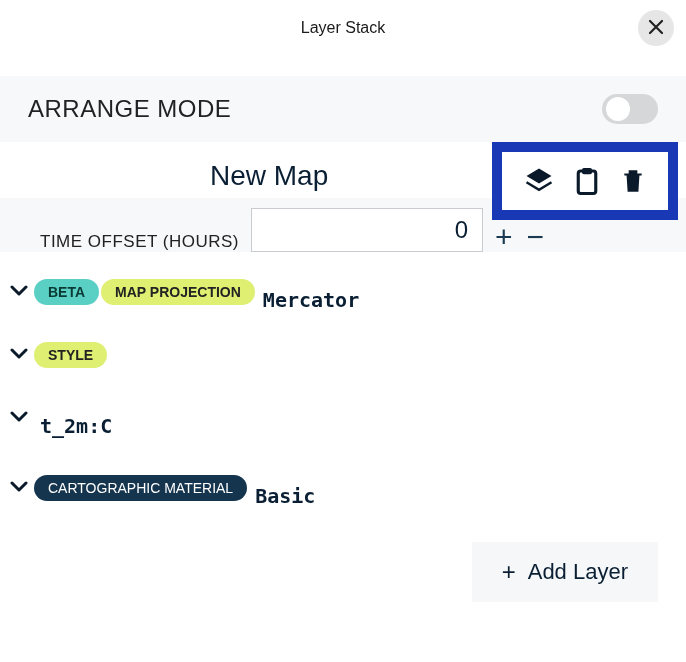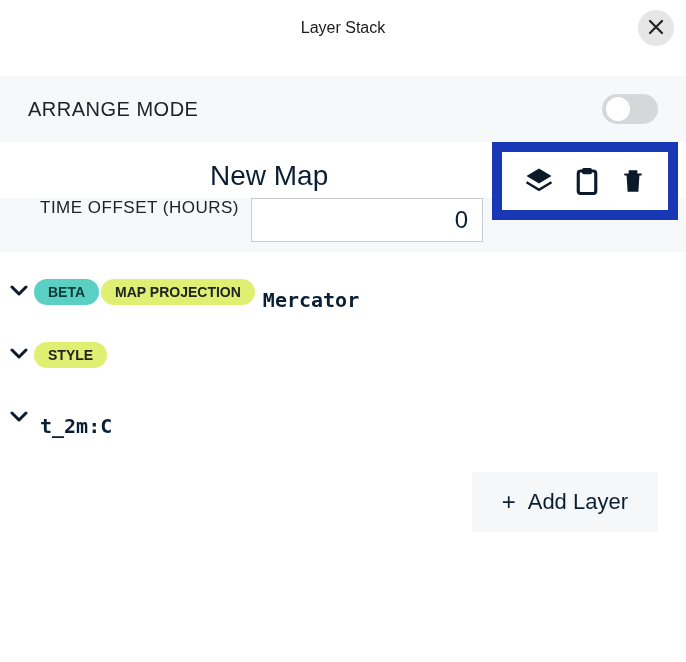--- a/index.html
+++ b/index.html
@@ -42,21 +42,21 @@
   }
   .arrange-row {
     background: #f7f8f9;
     padding: 18px 28px;
     display: flex;
     align-items: center;
     justify-content: space-between;
     margin-top: 20px;
   }
   .arrange-label {
-    font-size: 20px;
+    font-size: 24px;
     letter-spacing: 0.5px;
     color: #222;
     font-weight: 400;
   }
   .toggle {
     width: 56px;
     height: 30px;
     background: #d5d7d9;
     border-radius: 15px;
     position: relative;
@@ -89,21 +89,21 @@
     border: 10px solid #1938b5;
     background: #fff;
     display: flex;
     gap: 18px;
     padding: 14px 22px;
   }
   .action-box svg { display: block; }
   .time-row {
     background: #f7f8f9;
     display: flex;
-    align-items: flex-start;
+    align-items: flex-end;
     padding: 0 28px 0 40px;
     height: 54px;
     gap: 12px;
   }
   .time-label {
     font-size: 17px;
     letter-spacing: 0.5px;
     color: #222;
     flex: 0 0 auto;
   }
@@ -249,20 +249,27 @@
           <path d="M2 2 L9 9 L16 2" fill="none" stroke="#0b1a2a" stroke-width="3" stroke-linecap="round" stroke-linejoin="round"></path>
         </svg></span>
       <span class="badge badge-lime">STYLE</span>
     </div>
     <div class="layer-row">
       <span class="chevron"><svg width="18" height="12" viewBox="0 0 18 12">
           <path d="M2 2 L9 9 L16 2" fill="none" stroke="#0b1a2a" stroke-width="3" stroke-linecap="round" stroke-linejoin="round"></path>
         </svg></span>
       <span class="layer-value">t_2m:C</span>
     </div>
+    <div class="layer-row">
+      <span class="chevron"><svg width="18" height="12" viewBox="0 0 18 12">
+          <path d="M2 2 L9 9 L16 2" fill="none" stroke="#0b1a2a" stroke-width="3" stroke-linecap="round" stroke-linejoin="round"></path>
+        </svg></span>
+      <span class="badge badge-navy">CARTOGRAPHIC MATERIAL</span>
+      <span class="layer-value">Basic</span>
+    </div>
   </div>
 
 <div class="add-layer-wrap">
   <div class="add-layer">
     <span class="plus">+</span>
     <span>Add Layer</span>
   </div>
 </div>
 
 </body></html>

